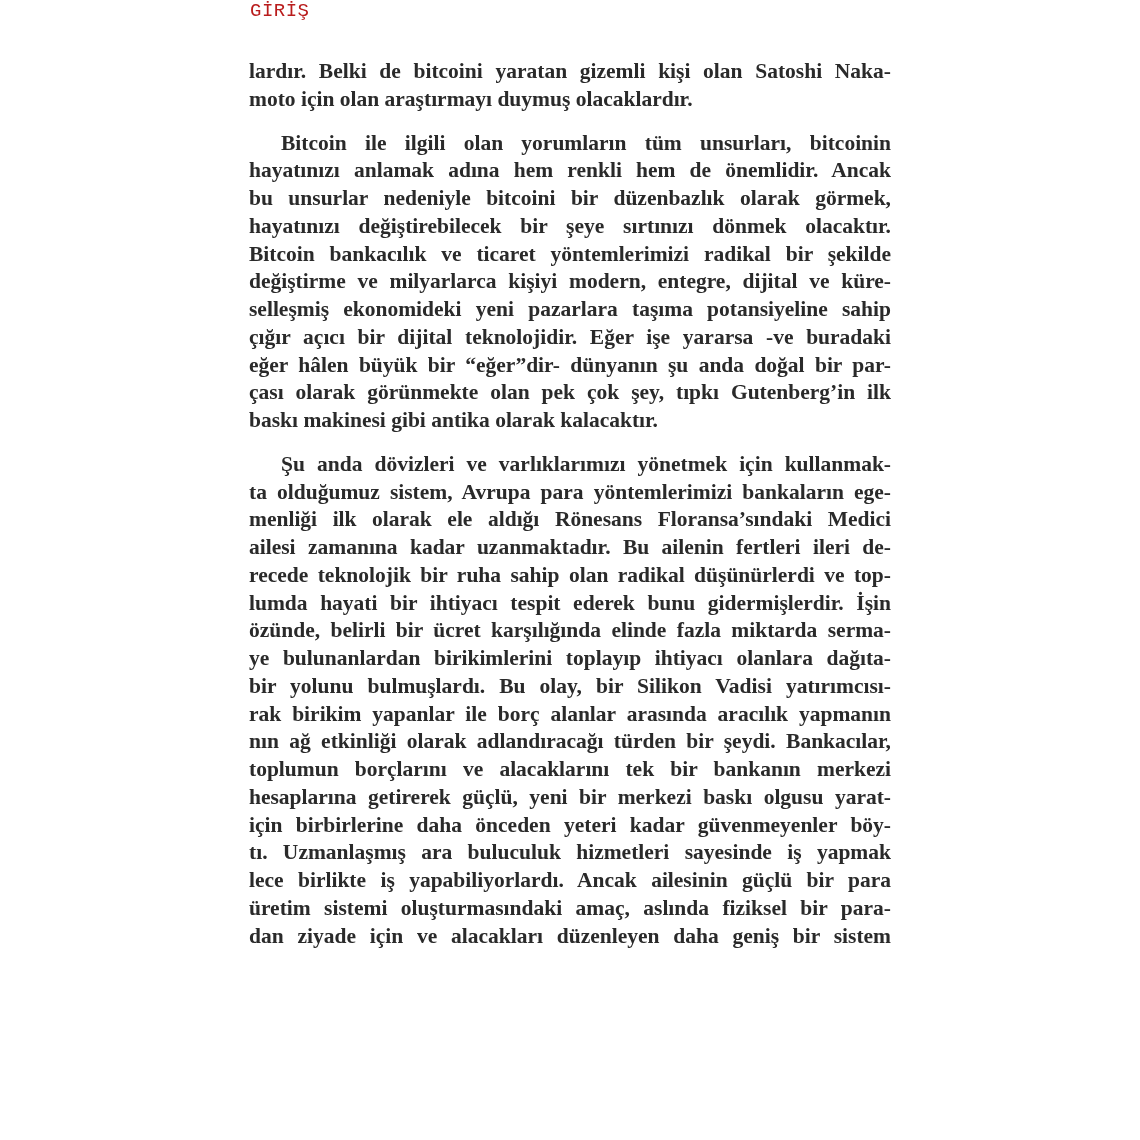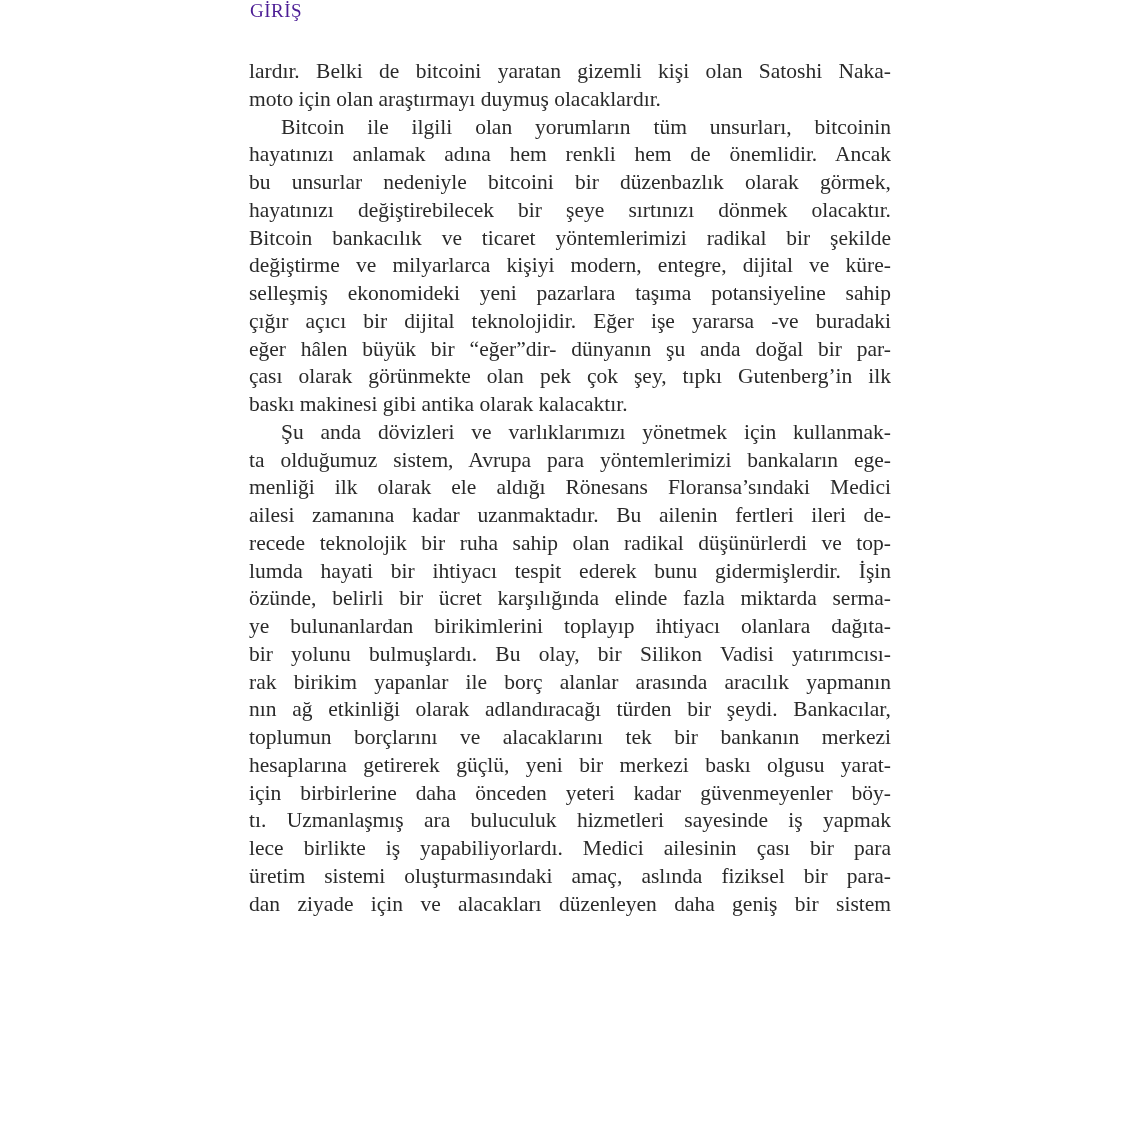--- a/index.html
+++ b/index.html
@@ -17,49 +17,51 @@
       position: absolute;
       left: 0; top: 0;
       width: 1140px;
       height: 1140px;
       background: #ffffff;
     }
     .running-head {
       position: absolute;
       left: 250px;
       top: 0px;
-      font-family: Liberation Serif, serif;
+      font-family: Liberation Mono, monospace;
       font-size: 19px;
       letter-spacing: 0.5px;
-      color: #4c1d95;
+      color: #b91c1c;
       line-height: 22px;
     }
     .body-text {
       position: absolute;
       left: 249px;
       top: 58px;
       width: 642px;
       font-family: "Liberation Serif", "DejaVu Serif", serif;
       font-size: 21.5px;
       line-height: 27.75px;
       color: #2a2a2a;
       text-align: justify;
+      font-weight: bold;
     }
     .line {
       display: block;
       white-space: nowrap;
       text-align: justify;
       text-align-last: justify;
       height: 27.75px;
     }
     .line.last {
       text-align-last: left;
     }
     .line.indent {
       padding-left: 32px;
+      margin-top: 16px;
     }
   </style>
 </head>
 <body>
 
 <div class="page">
   <div class="running-head">GİRİŞ</div>
 
   <div class="body-text">
 
@@ -91,18 +93,18 @@
       <span class="line">lumda hayati bir ihtiyacı tespit ederek bunu gidermişlerdir. İşin</span>
       <span class="line">özünde, belirli bir ücret karşılığında elinde fazla miktarda serma-</span>
       <span class="line">ye bulunanlardan birikimlerini toplayıp ihtiyacı olanlara dağıta-</span>
       <span class="line">bir yolunu bulmuşlardı. Bu olay, bir Silikon Vadisi yatırımcısı-</span>
       <span class="line">rak birikim yapanlar ile borç alanlar arasında aracılık yapmanın</span>
       <span class="line">nın ağ etkinliği olarak adlandıracağı türden bir şeydi. Bankacılar,</span>
       <span class="line">toplumun borçlarını ve alacaklarını tek bir bankanın merkezi</span>
       <span class="line">hesaplarına getirerek güçlü, yeni bir merkezi baskı olgusu yarat-</span>
       <span class="line">için birbirlerine daha önceden yeteri kadar güvenmeyenler böy-</span>
       <span class="line">tı. Uzmanlaşmış ara buluculuk hizmetleri sayesinde iş yapmak</span>
-      <span class="line">lece birlikte iş yapabiliyorlardı. Medici ailesinin çası bir para</span>
+      <span class="line">lece birlikte iş yapabiliyorlardı. Ancak ailesinin güçlü bir para</span>
       <span class="line">üretim sistemi oluşturmasındaki amaç, aslında fiziksel bir para-</span>
       <span class="line">dan ziyade için ve alacakları düzenleyen daha geniş bir sistem</span>
     </div>
   </div>
 </div>
 
 </body></html>

